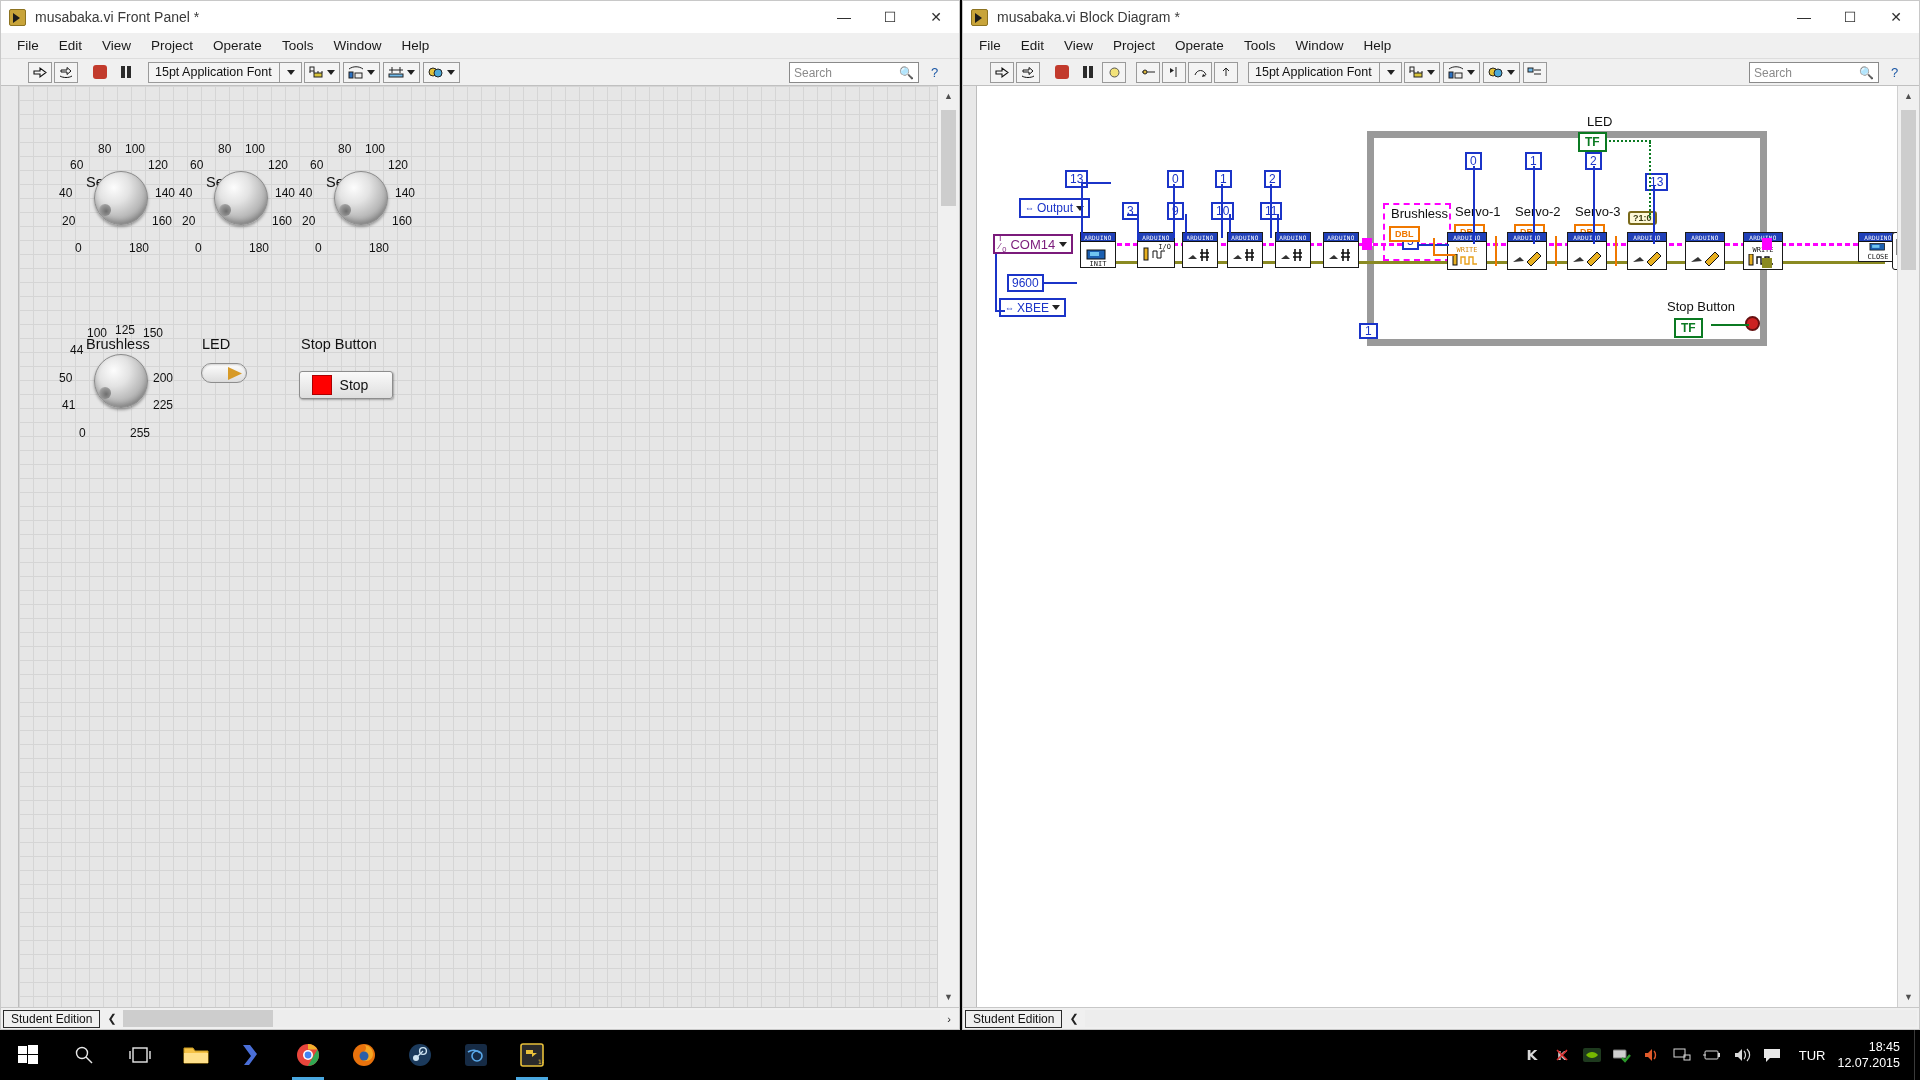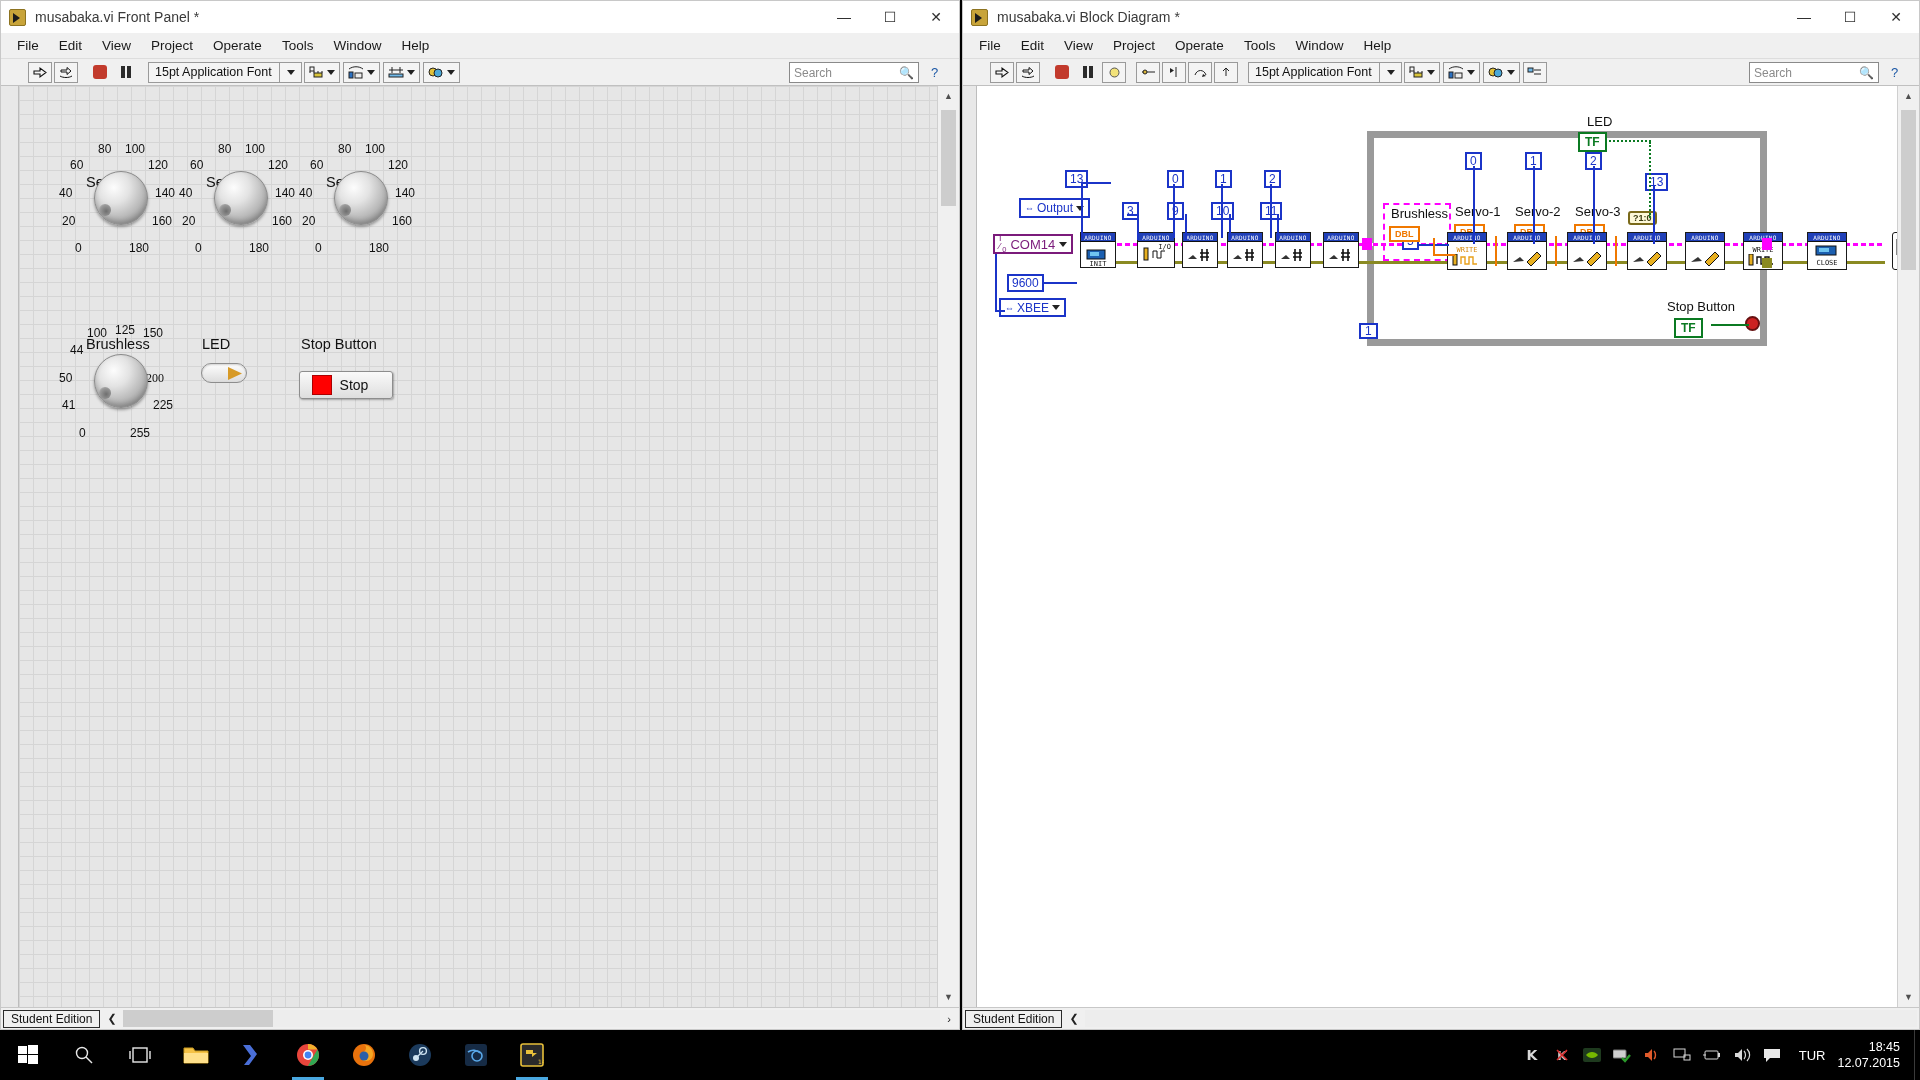--- a/index.html
+++ b/index.html
@@ -307,21 +307,21 @@
 
       <div>
         <div class="label" style="left:67px; top:250px; font-size:14.5px;">Brushless</div>
         <div class="tick-num" style="left:60px; top:340px;">0</div>
         <div class="tick-num" style="left:43px; top:312px;">41</div>
         <div class="tick-num" style="left:40px; top:285px;">50</div>
         <div class="tick-num" style="left:51px; top:257px;">44</div>
         <div class="tick-num" style="left:68px; top:240px;">100</div>
         <div class="tick-num" style="left:96px; top:237px;">125</div>
         <div class="tick-num" style="left:124px; top:240px;">150</div>
-        <div class="tick-num" style="left:127px; top:285px;font-family:Liberation Serif, serif;">200</div>
+        <div class="tick-num" style="left:134px; top:285px;">200</div>
         <div class="tick-num" style="left:134px; top:312px;">225</div>
         <div class="tick-num" style="left:111px; top:340px;">255</div>
         <div class="knob" style="left:75px; top:268px; width:54px; height:54px;">
           <div class="dimple" style="left:8%;top:62%;"></div>
         </div>
       </div>
 
       <div>
         <div class="label" style="left:183px; top:250px; font-size:14.5px;">LED</div>
         <div class="led-widget" style="left:182px; top:277px;"></div>
@@ -682,21 +682,21 @@
         <div class="hdr">ARDUINO</div>
         <div class="bodyico" style="flex-direction:column;">
           <span class="capt">WRITE</span>
           <svg width="32" height="12" viewBox="0 0 32 12">
               <rect x="2" y="0" width="4" height="11" fill="#e8b020" stroke="#111"></rect>
               <path d="M10 10V3h4v7h4V3h4v7h4" fill="none" stroke="#111" stroke-width="1.4"></path>
             </svg>
         </div>
       </div>
 
-      <div class="node" style="left:830px; top:146px; width:40px; height:38px;">
+      <div class="node" style="left:881px; top:146px; width:40px; height:30px;">
         <div class="hdr">ARDUINO</div>
         <div class="bodyico" style="flex-direction:column;">
           <svg width="30" height="15" viewBox="0 0 30 15">
               <rect x="4" y="2" width="20" height="9" fill="#1b5fb0" stroke="#111"></rect>
               <rect x="7" y="4" width="10" height="4" fill="#6fc4f0"></rect>
             </svg>
           <span class="capt">CLOSE</span>
         </div>
       </div>
 

